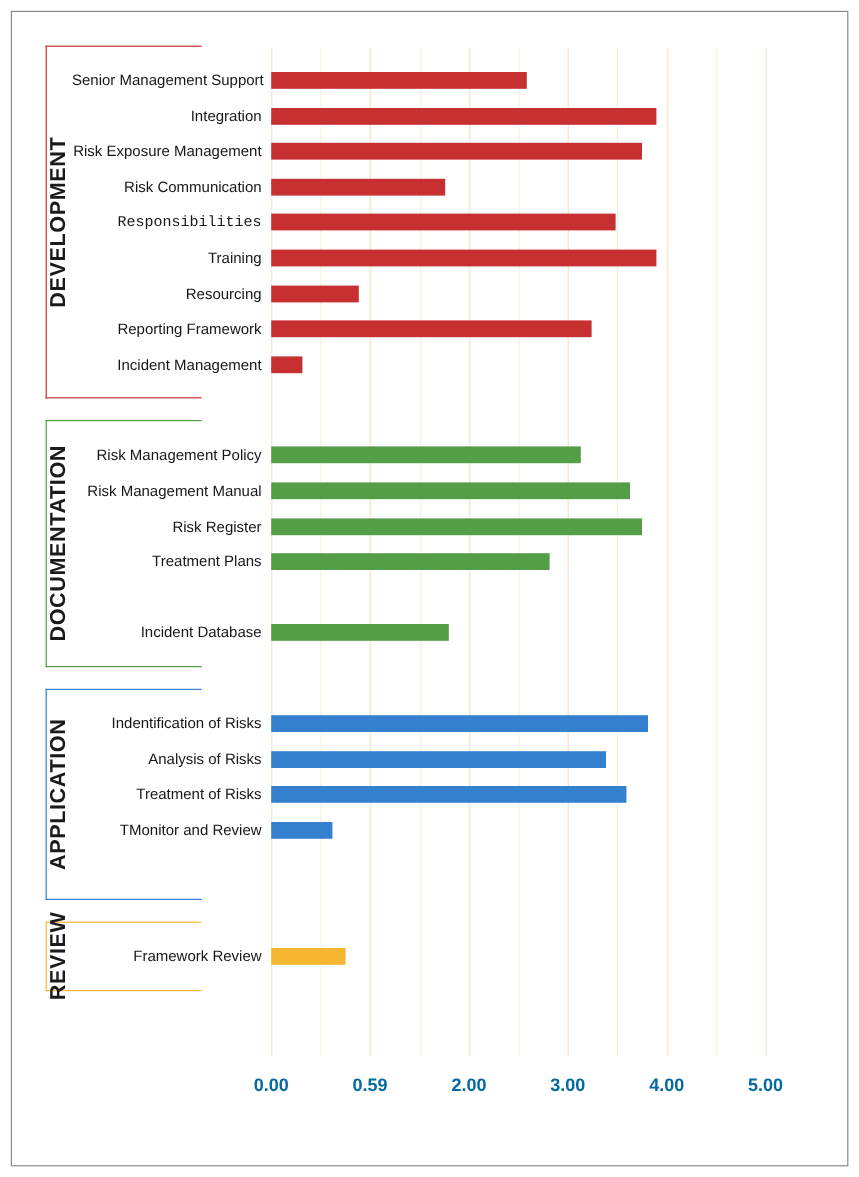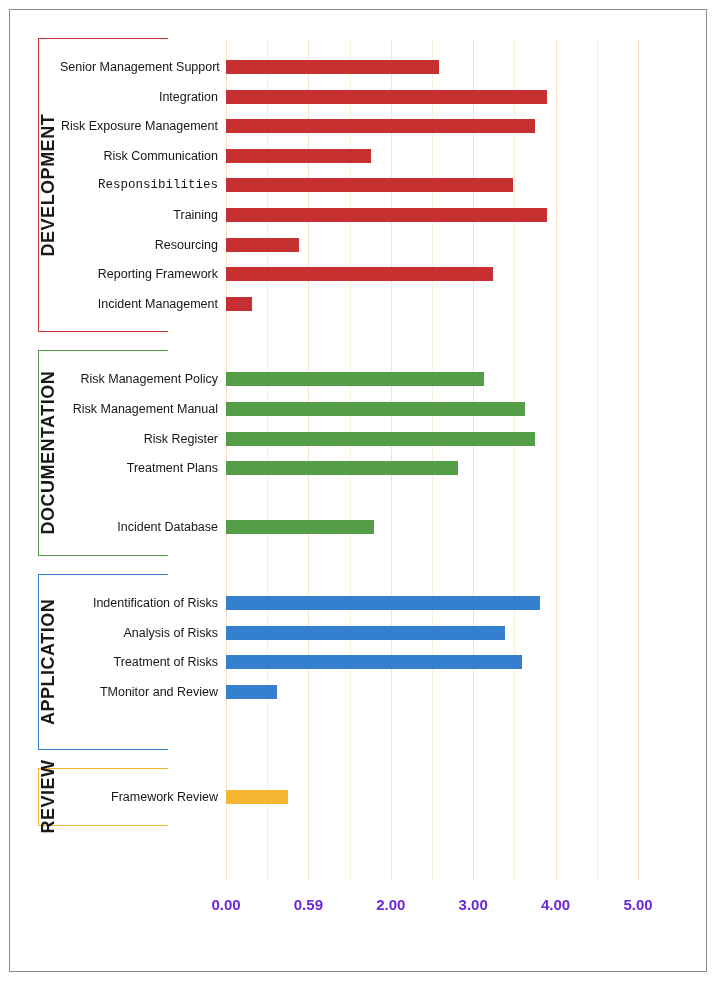--- a/index.html
+++ b/index.html
@@ -124,21 +124,21 @@
     width: 412px;
     height: 40px;
   }
   .tick-label {
     position: absolute;
     top: 12px;
     width: 60px;
     margin-left: -30px;
     text-align: center;
     font-size: 15px;
-    color: #6d28d9;
+    color: #0369a1;
     font-weight: bold;
   }
 </style>
 </head>
 <body>
 
 <div id="page">
 
   <div class="page-frame"></div>
 

